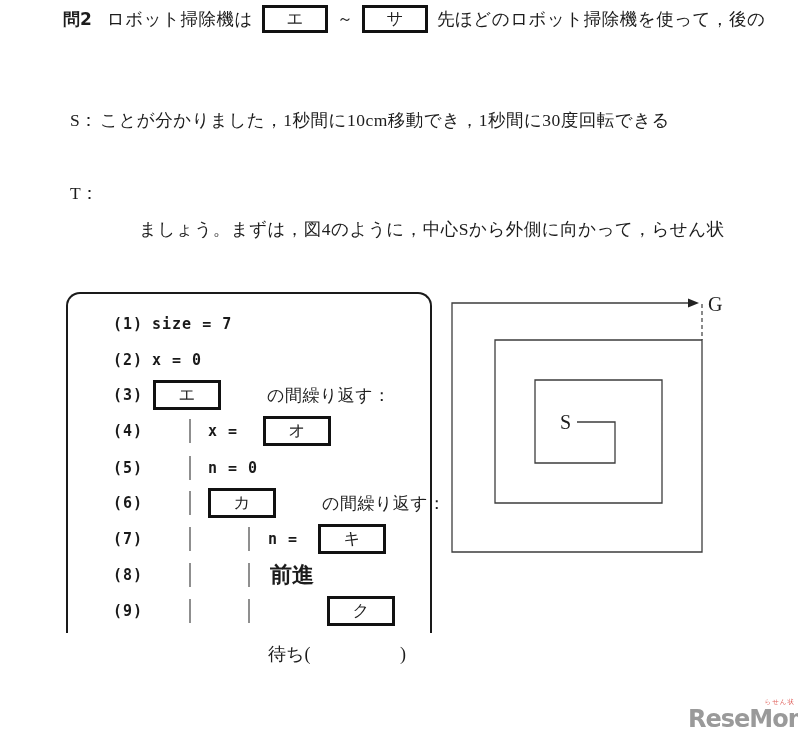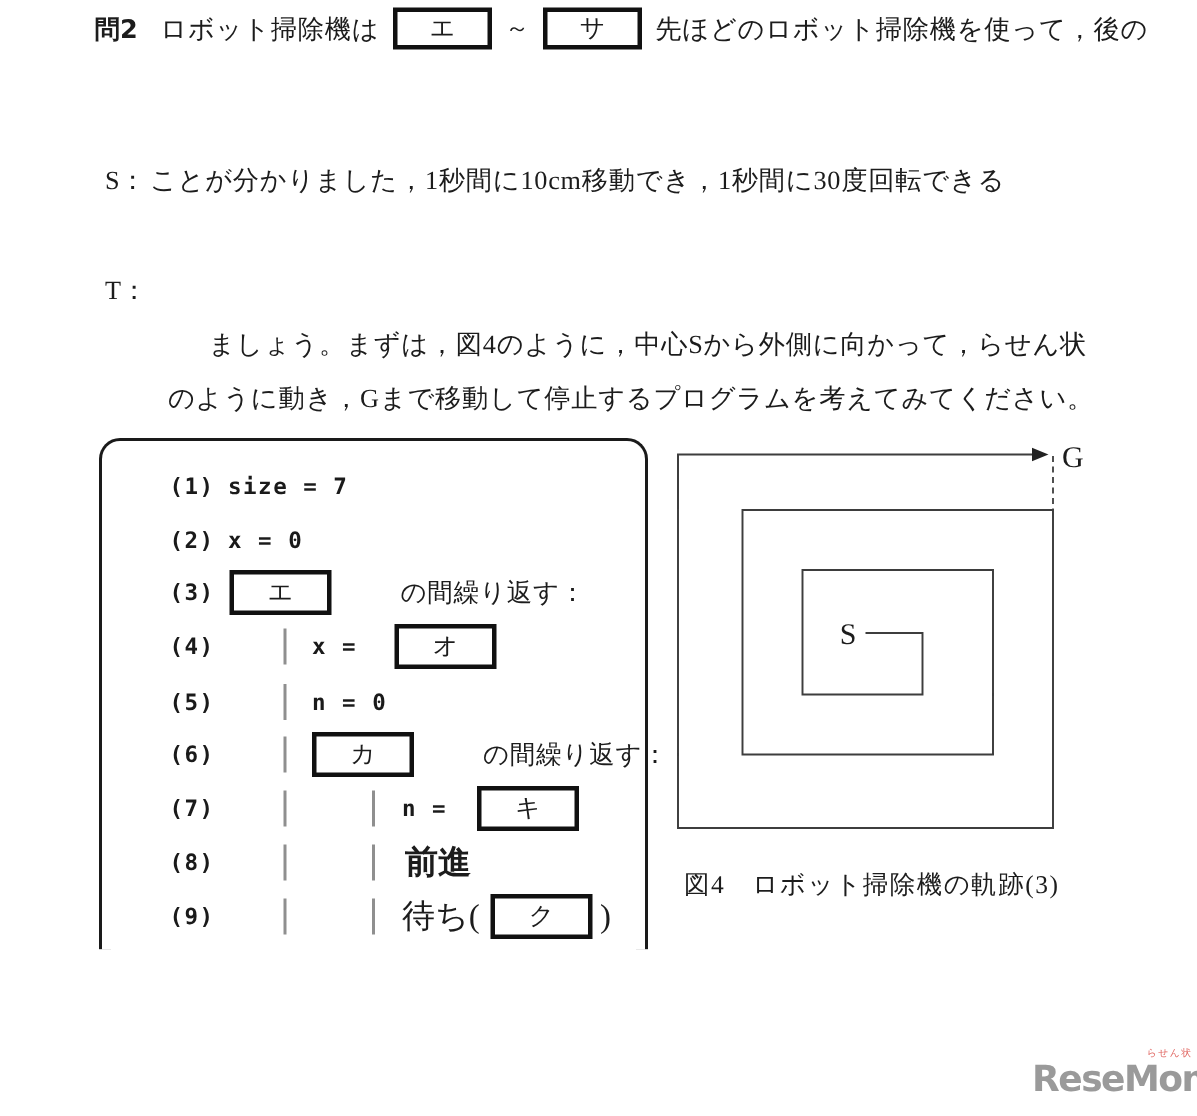--- a/index.html
+++ b/index.html
@@ -22,21 +22,21 @@
   .codebox { position:absolute; left:66px; top:292px; width:366px; height:341px;
              border:2px solid #1a1a1a; border-bottom:none; border-radius:14px 14px 0 0; box-sizing:border-box; }
   .crow { position:absolute; left:0; width:100%; height:30px; }
   .crow > * { position:absolute; top:50%; transform:translateY(-50%); }
   .cnum, .ccode { font-family:"DejaVu Sans Mono","Liberation Mono",monospace; font-weight:bold;
                   font-size:15px; color:#1a1a1a; white-space:pre; letter-spacing:1px; }
   .cblank { width:62px; height:24px; border:3px solid #111; display:flex; align-items:center;
             justify-content:center; font-size:16.5px; background:#fff; }
   .csuffix { font-size:17px; letter-spacing:0.5px; white-space:pre;margin-left:40px; }
   .ckw { font-family:"DejaVu Sans","Liberation Sans",sans-serif; font-weight:bold; font-size:22px; }
-  .cpre { font-size:22px; white-space:pre; }
+  .cpre { font-size:18px; white-space:pre;margin-top:43px; }
   .ibar { width:2px; height:24px; background:#8f8f8f; }
   
   .figsvg { position:absolute; left:440px; top:285px; }
   .figcaption { position:absolute; left:456px; top:578px; font-size:17px; letter-spacing:1px; }
   
   .logo { position:absolute; left:686px; top:698px; width:112px; height:44px; }
   .logo-text { position:absolute; left:2px; top:7px; font-family:"DejaVu Sans","Liberation Sans",sans-serif;
                font-weight:bold; font-size:24px; letter-spacing:-1px; }
   .logo-ruby { position:absolute; right:3px; top:0; font-family:"DejaVu Sans",sans-serif;
                font-size:6.5px; letter-spacing:1px; }
@@ -58,21 +58,20 @@
     </span>
     <span class="htext">先ほどのロボット掃除機を使って，後の</span>
   </div>
 
 
   <span class="dprefix" style="top:108px;">S：</span>
   <span class="dline" style="left:100px; top:108px;">ことが分かりました，1秒間に10cm移動でき，1秒間に30度回転できる</span>
 
   <span class="dprefix" style="top:181px;">T：</span>
   <span class="dline" style="left:112px; top:217px;margin-left:27px;">ましょう。まずは，図4のように，中心Sから外側に向かって，らせん状</span>
-  <span class="dline" style="left:112px; top:253px;">のように動き，Gまで移動して停止するプログラムを考えてみてください。</span>
 
   <div class="codebox">
 
     <div class="crow" style="top:15px;">
       <span class="cnum" style="left:45px;">(1)</span>
       <span class="ccode" style="left:84px;">size = 7</span>
     </div>
 
     <div class="crow" style="top:51px;">
       <span class="cnum" style="left:45px;">(2)</span>
@@ -140,20 +139,19 @@
     </div>
   </div>
 
   <svg class="figsvg" width="360" height="285" viewBox="440 285 360 285">
     <polyline points="577,422 615,422 615,463 535,463 535,380 662,380 662,503 495,503 495,340 702,340 702,552 452,552 452,303 691,303" fill="none" stroke="#3d3d3d" stroke-width="1.3"></polyline>
     <path d="M699,303 l-11,-4.5 v9 z" fill="#222"></path>
     <line x1="702" y1="304" x2="702" y2="340" stroke="#3d3d3d" stroke-width="1.2" stroke-dasharray="4,3"></line>
     <text x="571" y="429" text-anchor="end" font-size="20" fill="#1c1c1c">S</text>
     <text x="708" y="311" font-size="20" fill="#1c1c1c">G</text>
   </svg>
-  <div class="figcaption">図4　ロボット掃除機の軌跡(3)</div>
 
   <div class="logo">
     <span class="logo-ruby" style="color: rgb(224, 100, 95);">らせん状</span>
     <span class="logo-text" style="color: rgb(154, 154, 154);">ReseMom.</span>
   </div>
 
 </div>
 
 </body></html>

